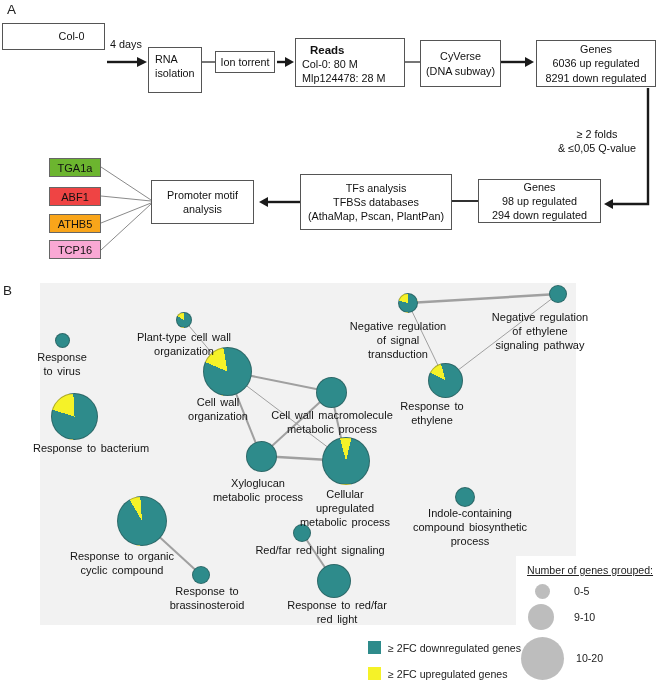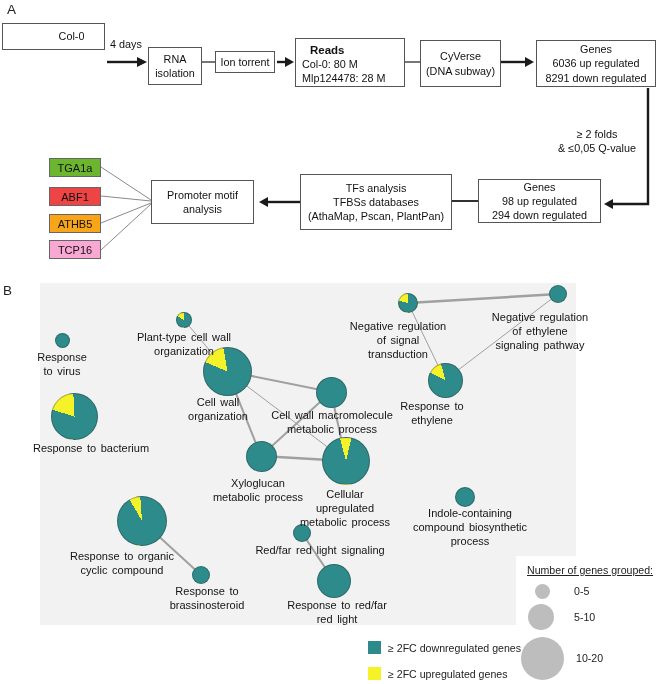--- a/index.html
+++ b/index.html
@@ -75,21 +75,21 @@
       <line x1="101" y1="196" x2="151" y2="201"></line>
       <line x1="101" y1="223" x2="151" y2="203"></line>
       <line x1="101" y1="250" x2="151" y2="204"></line>
     </g>
   </svg>
 
   <div class="fbox center" style="left:2px;top:23px;width:103px;height:27px;padding-left:36px;">
       <span class="pre">Col-0</span>
     </div>
   <div class="flow-label" style="left:104px;top:37px;width:44px;">4 days</div>
-  <div class="fbox left pre" style="left:148px;top:47px;width:54px;height:38px;text-align:center;">RNA
+  <div class="fbox left pre" style="left:148px;top:47px;width:54px;height:46px;">RNA
 isolation</div>
   <div class="fbox center" style="left:215px;top:51px;width:60px;height:22px;">
       <span>Ion torrent</span>
     </div>
   <div class="fbox left" style="left:295px;top:38px;width:110px;height:49px;">
     <div style="font-weight:bold;font-size:11.5px;padding-left:8px;">Reads</div>
     <div class="pre">Col-0: 80 M
 Mlp124478: 28 M</div>
   </div>
   <div class="fbox center" style="left:420px;top:40px;width:81px;height:47px;">
@@ -179,21 +179,21 @@
       <div class="node" style="left: 192px; top: 566px; height: 18px; width: 18px; background: rgb(46, 139, 139);"></div>
       <div class="node-label" style="left: 207px; top: 584px;">Response to
 brassinosteroid</div>
     </div>
 
   <div class="legend-text" style="left:527px;top:564px;text-decoration:underline;text-align:center;">Number of genes grouped:</div>
   <div id="size-legend-items">
       <div class="size-circle" style="left: 534.5px; top: 583.5px; height: 15px; width: 15px; background: rgb(189, 189, 189);"></div>
       <div class="legend-text" style="left: 574px; top: 585px;">0-5</div>
       <div class="size-circle" style="left: 528px; top: 604px; height: 26px; width: 26px; background: rgb(189, 189, 189);"></div>
-      <div class="legend-text" style="left: 574px; top: 611px;">5-10</div>
+      <div class="legend-text" style="left: 574px; top: 611px;">9-10</div>
       <div class="size-circle" style="left: 520.5px; top: 636.5px; height: 43px; width: 43px; background: rgb(189, 189, 189);"></div>
       <div class="legend-text" style="left: 576px; top: 652px;">10-20</div>
     </div>
 
   <div class="swatch" style="left: 368px; top: 641px; background: rgb(46, 139, 139);"></div>
   <div class="legend-text" style="left: 388px; top: 642px;">≥  2FC downregulated genes</div>
   <div class="swatch" style="left: 368px; top: 667px; background: rgb(245, 242, 40);"></div>
   <div class="legend-text" style="left: 388px; top: 668px;">≥  2FC upregulated genes</div>
 
 </div>

